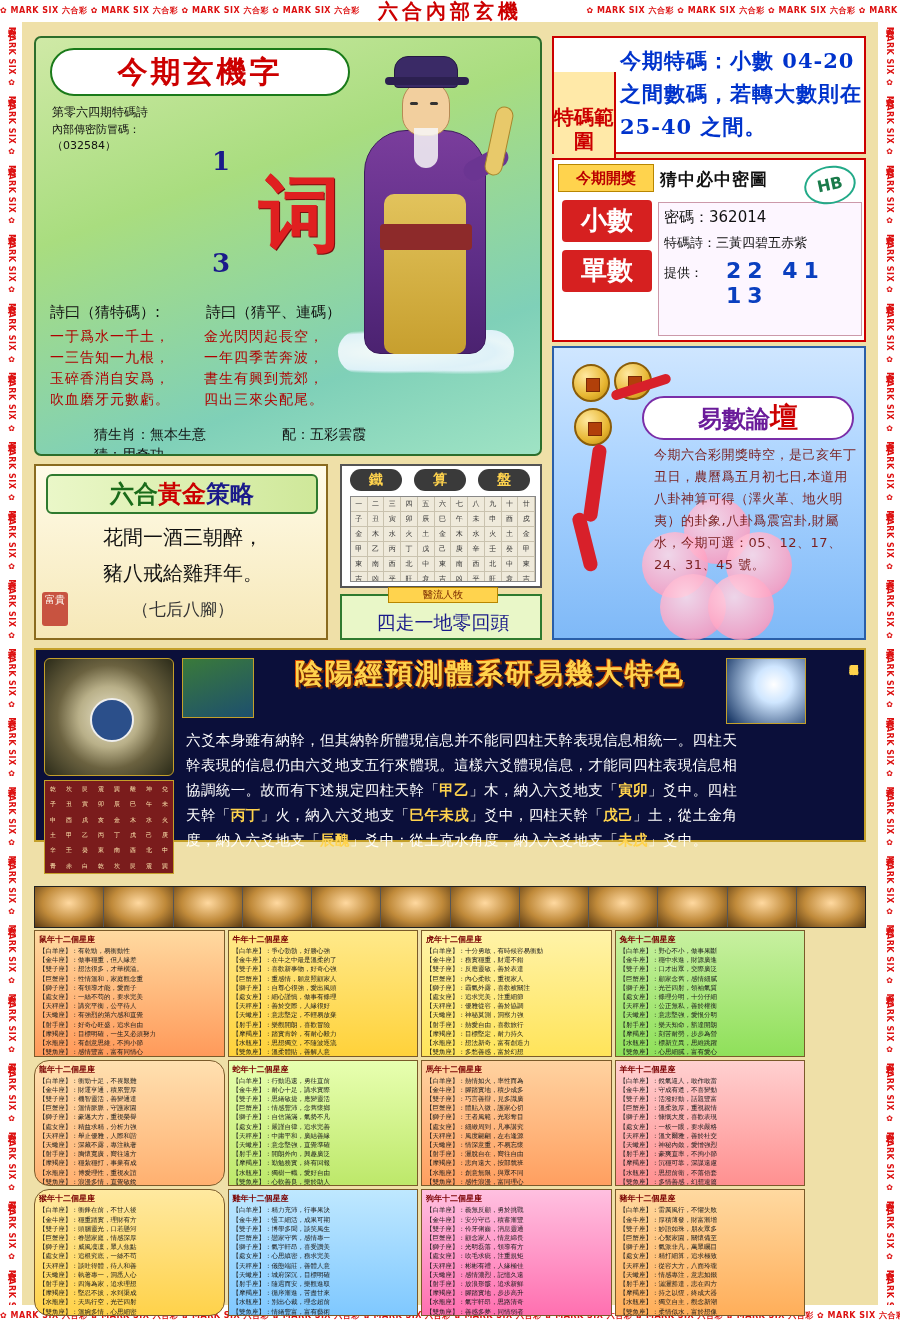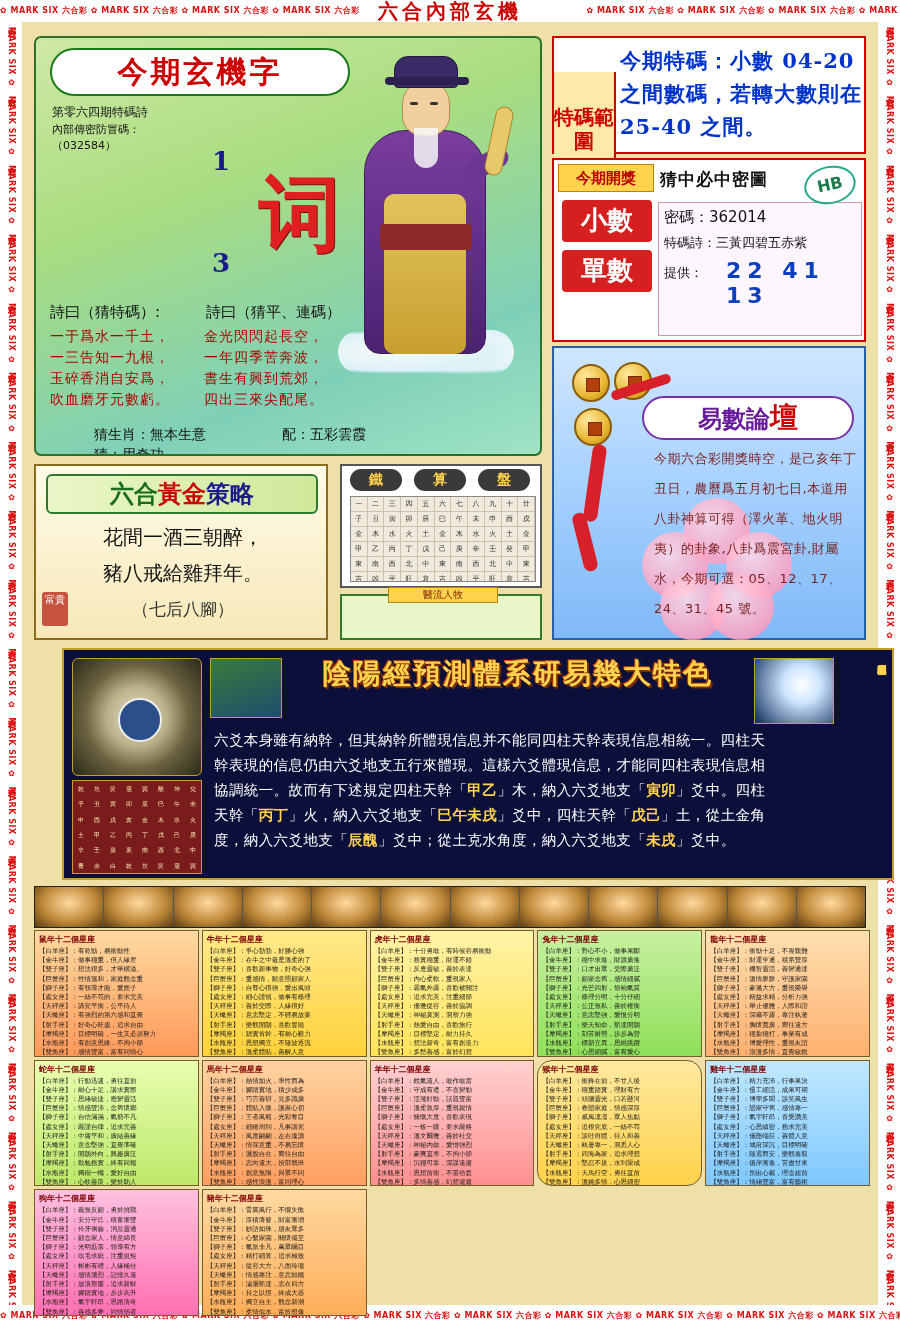--- a/index.html
+++ b/index.html
@@ -235,21 +235,21 @@
   }
   .petal {
     position:absolute; width:66px; height:66px; border-radius:50%;
     background:radial-gradient(circle at 40% 35%, #ffd9e6, #ff9fc0 70%, #f77aa6 100%);
     opacity:.85;
   }
   #p1{left:46px;top:0;} #p2{left:4px;top:34px;} #p3{left:88px;top:34px;}
   #p4{left:22px;top:76px;} #p5{left:70px;top:76px;}
   #forumText {
     position:absolute; left:100px; top:96px; width:204px; height:150px;
-    font-size:13px; color:#7a1f1f; line-height:30px; letter-spacing:.5px;
+    font-size:13px; color:#7a1f1f; line-height:22px; letter-spacing:.5px;
   }
 
   
   #goldBox {
     left:12px; top:442px; width:294px; height:176px;
     background:linear-gradient(180deg,#fffbe8,#f6e8b8);
     border:2px solid #8a6b1f;
   }
   #goldTitle {
     position:absolute; left:10px; top:8px; width:272px; height:40px;
@@ -295,22 +295,22 @@
     background:#ffd34d; border:1px solid #b88600; font-size:10px; color:#7a2a00;
     text-align:center; line-height:14px;
   }
   #fourText {
     position:absolute; left:0; top:14px; width:202px; text-align:center;
     color:#1a1a8a; font-size:19px; font-family:"DejaVu Serif",serif;
   }
 
   
   #yinyangBox {
-    left:12px; top:626px; width:832px; height:232px;
-    background:#0b0f3a; border:2px solid #c4a02a;margin-left:28px;
+    left:12px; top:626px; width:832px; height:194px;
+    background:#0b0f3a; border:2px solid #c4a02a;
   }
   #yyTitle {
     position:absolute; left:226px; top:6px; width:456px; height:38px;
     color:#ffd34d; font-size:28px; font-weight:bold; text-align:center; line-height:36px;
     font-family:"DejaVu Serif",serif;
     text-shadow:2px 2px 0 #7a2a00, -1px -1px 0 #d84a00;
     letter-spacing:2px;
   }
   #yySub {
     position:absolute; left:226px; top:44px; width:456px; height:26px;
@@ -363,32 +363,32 @@
     display:flex;
   }
   #zodStrip .cell {
     flex:1; border-right:1px solid #555;
     background:radial-gradient(ellipse at 50% 40%, #ffd9a0 0%, #c08a3a 55%, #5a3a12 100%);
   }
   #zodStrip .cell:last-child{border-right:none;}
 
   
   #horoGrid {
-    position:absolute; left:12px; top:908px; width:836px; height:386px;
-    display:grid; grid-template-columns:repeat(5,1fr); grid-template-rows:repeat(3,1fr);
+    position:absolute; left:12px; top:908px; width:771px; height:386px;
+    display:grid; grid-template-columns:repeat(4,1fr); grid-template-rows:repeat(3,1fr);
     gap:3px;
   }
   .horo { border:1px solid #7a5a2a; overflow:hidden; position:relative; padding:3px 4px; }
   .horo h4 { margin:0 0 2px 0; font-size:8px; font-weight:bold; color:#7a0000; }
   .horo .ln { font-size:6.5px; line-height:9.2px; color:#1a1a1a; white-space:nowrap; overflow:hidden; }
   .bg0 { background:linear-gradient(180deg,#ffd9a0,#ff9a5a); }
   .bg1 { background:linear-gradient(180deg,#ffe98a,#ffd23a); }
   .bg2 { background:linear-gradient(180deg,#fff3a8,#ffe45a); }
   .bg3 { background:linear-gradient(180deg,#c8f0a0,#8fe05a); }
-  .bg4 { background:linear-gradient(180deg,#ffe0b0,#ffb070); }
+  .bg4 { background:linear-gradient(180deg,#ffe0b0,#ffb070);border-radius:15px; }
   .bg5 { background:linear-gradient(180deg,#e8ffb0,#bde86a); }
   .bg6 { background:linear-gradient(180deg,#ffd2a0,#ff9f60); }
   .bg7 { background:linear-gradient(180deg,#ffd0d0,#ff9090); }
   .bg8 { background:linear-gradient(180deg,#ffe9a0,#ffd24a);border-radius:15px; }
   .bg9 { background:linear-gradient(180deg,#bfe8ff,#7fc8ff); }
   .bg10{ background:linear-gradient(180deg,#ffc0e0,#ff70b0); }
   .bg11{ background:linear-gradient(180deg,#ffd9a0,#ffae5a); }
 </style>
 </head>
 <body>
@@ -611,20 +611,21 @@
           <div>凶</div>
           <div>平</div>
           <div>旺</div>
           <div>衰</div>
           <div>吉</div>
         </div>
     </div>
 
     <div class="panel" id="fourBox">
       <div id="fourTag">醫流人牧</div>
+      <div id="fourText">四走一地零回頭</div>
     </div>
 
     <div class="panel" id="yinyangBox">
       <div id="compass"></div>
       <div id="glyphTable">
           <div>乾</div>
           <div>坎</div>
           <div>艮</div>
           <div>震</div>
           <div>巽</div>
@@ -820,21 +821,21 @@
           <div class="ln">【白羊座】：衝鋒在前，不甘人後</div>
           <div class="ln">【金牛座】：穩重踏實，理財有方</div>
           <div class="ln">【雙子座】：頭腦靈光，口若懸河</div>
           <div class="ln">【巨蟹座】：眷戀家庭，情感深厚</div>
           <div class="ln">【獅子座】：威風凜凜，眾人焦點</div>
           <div class="ln">【處女座】：追根究底，一絲不苟</div>
           <div class="ln">【天秤座】：談吐得體，待人和善</div>
           <div class="ln">【天蠍座】：執著專一，洞悉人心</div>
           <div class="ln">【射手座】：四海為家，追求理想</div>
           <div class="ln">【摩羯座】：堅忍不拔，水到渠成</div>
-          <div class="ln">【水瓶座】：天馬行空，勇往直前</div>
+          <div class="ln">【水瓶座】：天馬行空，光芒四射</div>
           <div class="ln">【雙魚座】：溫婉多情，心思細密</div>
         </div>
         <div class="horo bg9">
           <h4>雞年十二個星座</h4>
           <div class="ln">【白羊座】：精力充沛，行事果決</div>
           <div class="ln">【金牛座】：慢工細活，成果可期</div>
           <div class="ln">【雙子座】：博學多聞，談笑風生</div>
           <div class="ln">【巨蟹座】：戀家守舊，感情專一</div>
           <div class="ln">【獅子座】：氣宇軒昂，喜受讚美</div>
           <div class="ln">【處女座】：心思縝密，務求完美</div>

